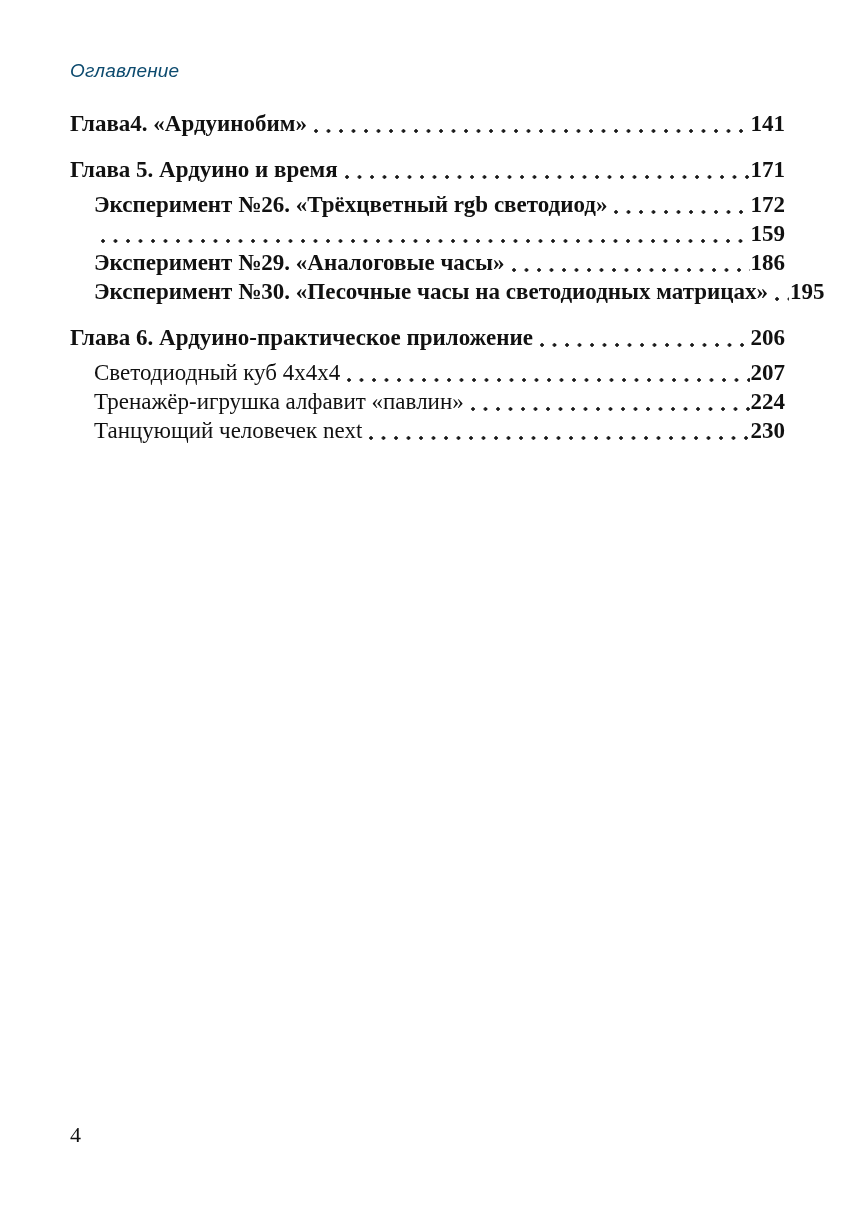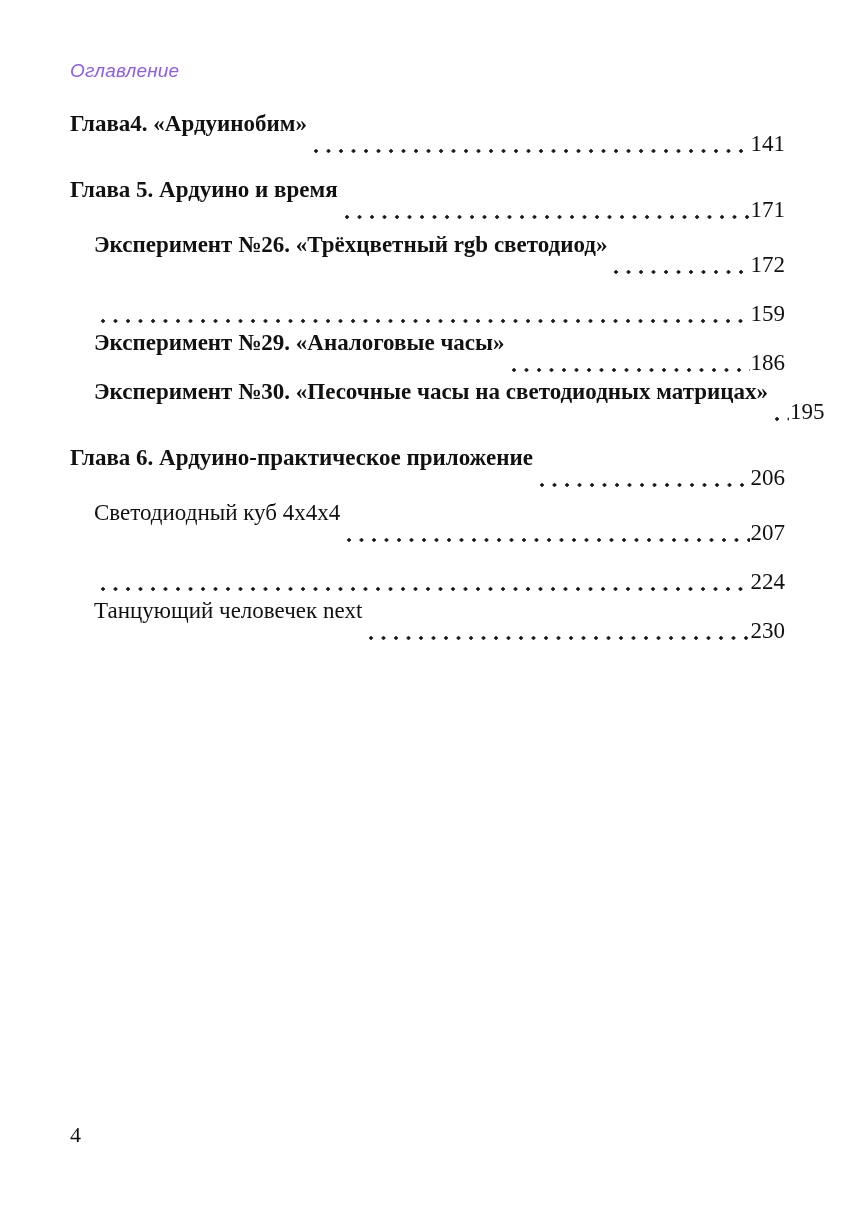--- a/index.html
+++ b/index.html
@@ -19,21 +19,21 @@
   .content {
     position: absolute;
     left: 70px;
     right: 72px;
     top: 60px;
   }
   .running-header {
     font-family: "Liberation Sans", sans-serif;
     font-style: italic;
     font-size: 19px;
-    color: #8b5cf6;
+    color: #0c4a6e;
     letter-spacing: 0.2px;
   }
   .toc {
     margin-top: 27px;
   }
   .row {
     display: flex;
     align-items: flex-start;
     font-size: 23px;
     line-height: 29px;
@@ -58,22 +58,21 @@
     align-self: flex-end;
     height: 4px;
     margin: 0 1px 5px 7px;
     min-width: 14px;
     background-image: radial-gradient(circle at 2px 2px, #1a1a1a 1.5px, transparent 2px);
     background-size: 12.5px 4px;
     background-repeat: repeat-x;
   }
   .pagenum {
     flex: 0 0 auto;
-    font-weight: normal;
-    margin-top: 20px;
+    font-weight: bold;
   }
   .footer-pagenum {
     position: absolute;
     left: 70px;
     top: 1122px;
     font-size: 22px;
     font-family: "Liberation Serif", serif;
     color: #111111;
   }
 </style>
@@ -137,20 +136,21 @@
 
       <div class="gap-sm"></div>
 
       <div class="row sub">
         <span class="title">Светодиодный куб 4х4х4</span>
         <span class="leader"></span>
         <span class="pagenum">207</span>
       </div>
 
       <div class="row sub">
+        <span class="title">Тренажёр-игрушка алфавит «павлин»</span>
         <span class="leader"></span>
         <span class="pagenum">224</span>
       </div>
 
       <div class="row sub">
         <span class="title">Танцующий человечек next</span>
         <span class="leader"></span>
         <span class="pagenum">230</span>
       </div>
 

